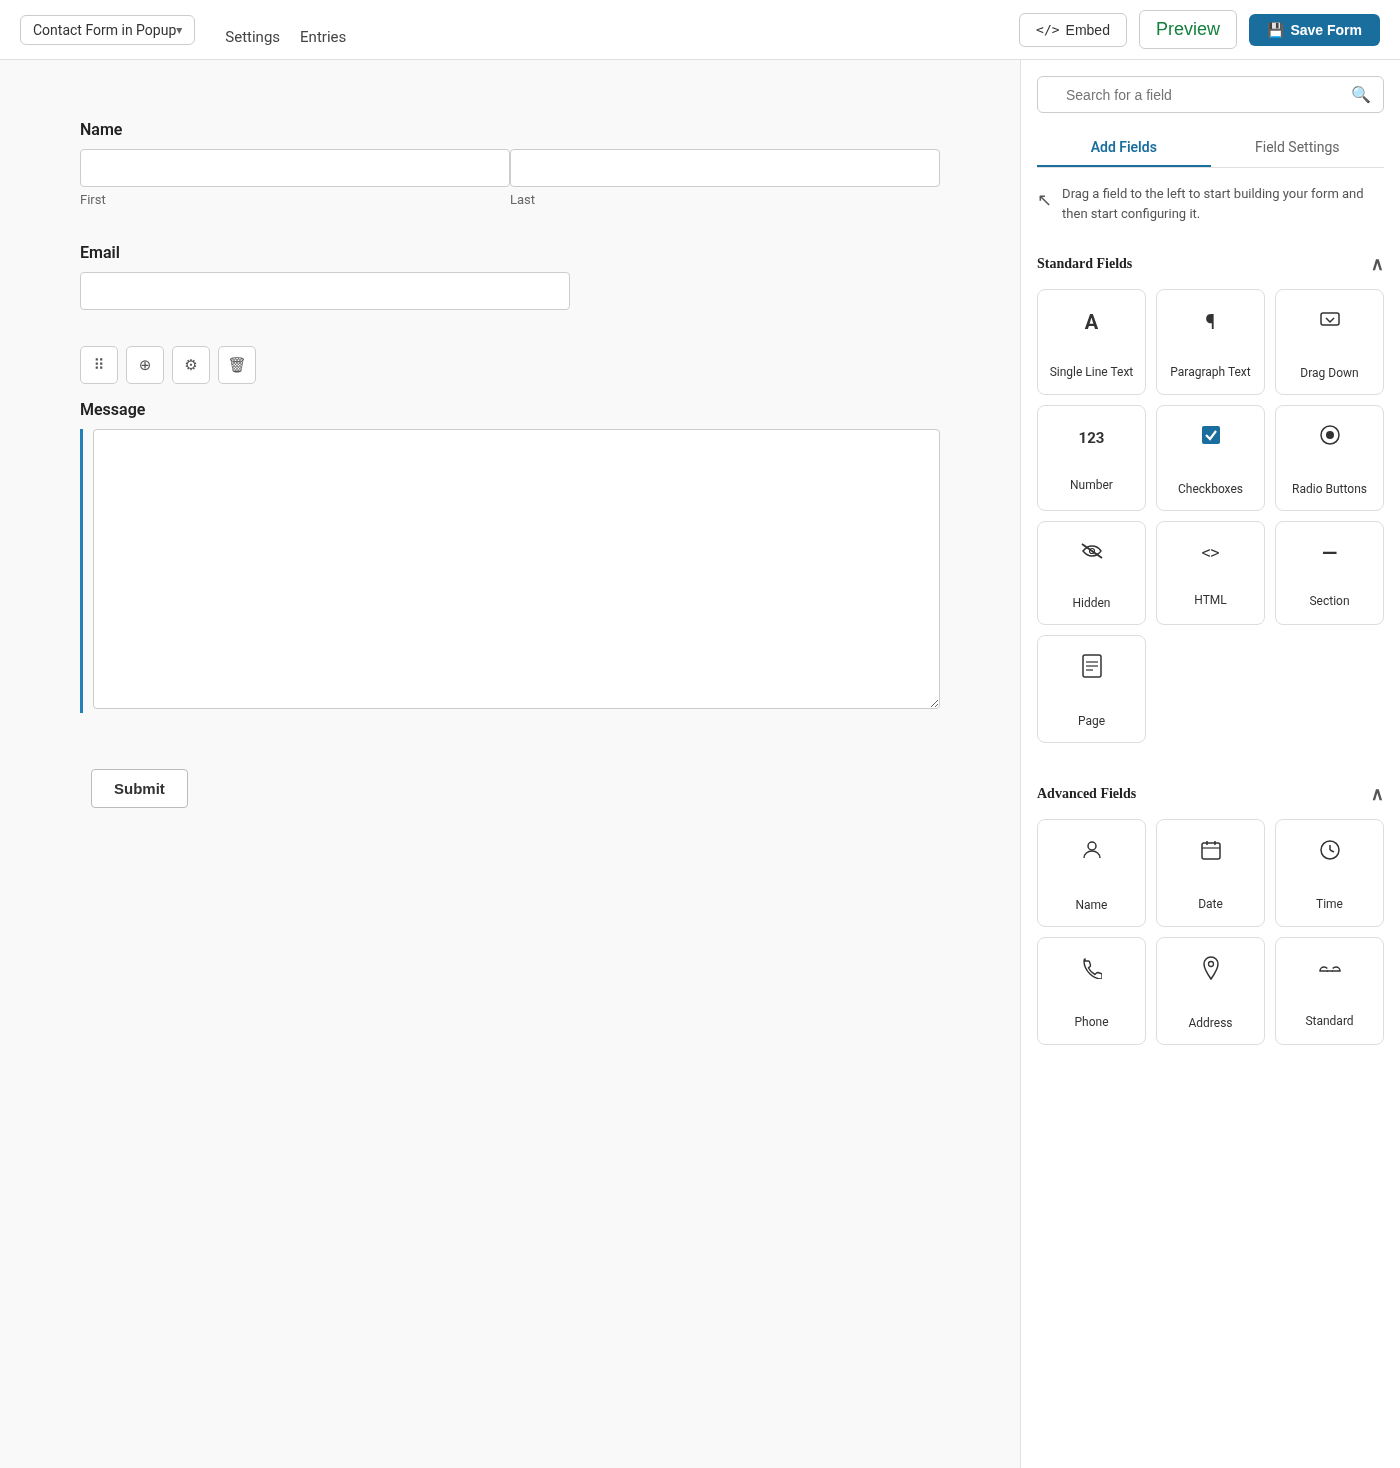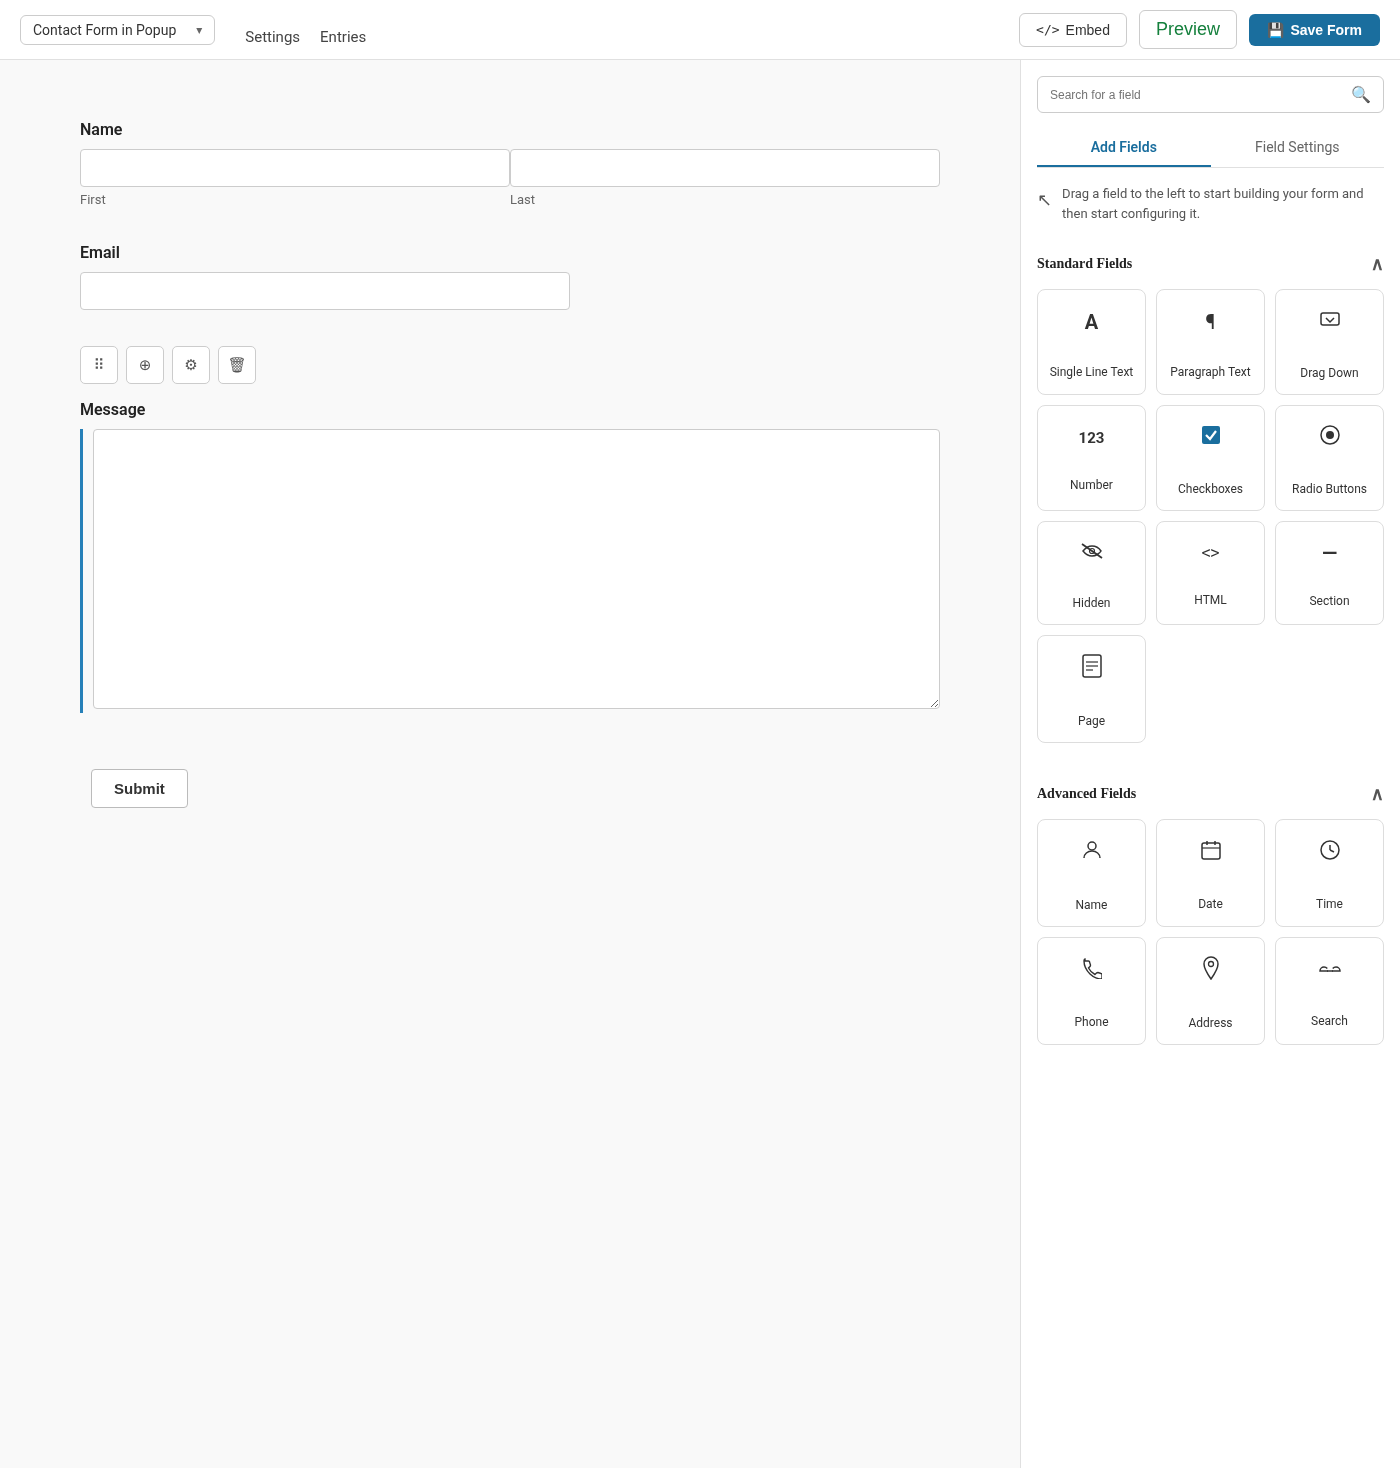--- a/index.html
+++ b/index.html
@@ -10,21 +10,21 @@
       display: flex;
       align-items: center;
       justify-content: space-between;
       background: #fff;
       border-bottom: 1px solid #e0e0e0;
       padding: 0 20px;
       height: 60px;
     }
     .topbar-left { display: flex; align-items: center; gap: 30px; }
     .form-selector {
-      display: flex; align-items: center; gap: 20px;
+      display: flex; align-items: center; gap: 0;
       border: 1px solid #ccc; border-radius: 6px;
       padding: 6px 12px; background: #fff; cursor: pointer; font-size: 14px;
     }
     .form-selector-arrow { color: #666; font-size: 12px; }
     .topbar-nav { display: flex; gap: 20px; }
     .topbar-nav a { text-decoration: none; color: #444; font-size: 15px; cursor: pointer; margin-top: 14px; }
     .topbar-right { display: flex; align-items: center; gap: 12px; }
     .btn-embed {
       display: flex; align-items: center; gap: 6px;
       border: 1px solid #ccc; border-radius: 6px;
@@ -109,22 +109,23 @@
     .search-bar {
       padding: 16px 16px 0;
     }
     .search-input-wrapper {
       display: flex; align-items: center;
       border: 1px solid #ccc; border-radius: 6px;
       padding: 8px 12px; gap: 8px;
       background: #fff;
     }
     .search-input {
-      flex: 1; border: none; outline: none; font-size: 12px; color: #6d28d9;
+      flex: 1; border: none; outline: none; font-size: 14px; color: #6d28d9;
       background: transparent;
+      margin-left: 16px;
     }
     .search-icon { color: #999; font-size: 16px; }
 
     
     .panel-tabs {
       display: flex;
       border-bottom: 1px solid #e0e0e0;
       margin: 16px 16px 0;
     }
     .panel-tab {
@@ -424,21 +425,21 @@
         </div>
 
         <div class="field-card">
           <div class="field-card-icon">
             <svg width="24" height="14" viewBox="0 0 24 14" fill="none" xmlns="http://www.w3.org/2000/svg">
               <path d="M10 7H2C2 4.8 3.8 3 6 3C7.3 3 8.5 3.6 9.3 4.5" stroke="#333" stroke-width="1.5" fill="none"></path>
               <path d="M14 7H22C22 4.8 20.2 3 18 3C16.7 3 15.5 3.6 14.7 4.5" stroke="#333" stroke-width="1.5" fill="none"></path>
               <line x1="9" y1="7" x2="15" y2="7" stroke="#333" stroke-width="1.5"></line>
             </svg>
           </div>
-          <div class="field-card-label">Search</div>
+          <div class="field-card-label">Standard</div>
         </div>
 
       </div>
     </div>
 
   </aside>
 
 </div>
 
 </body></html>

